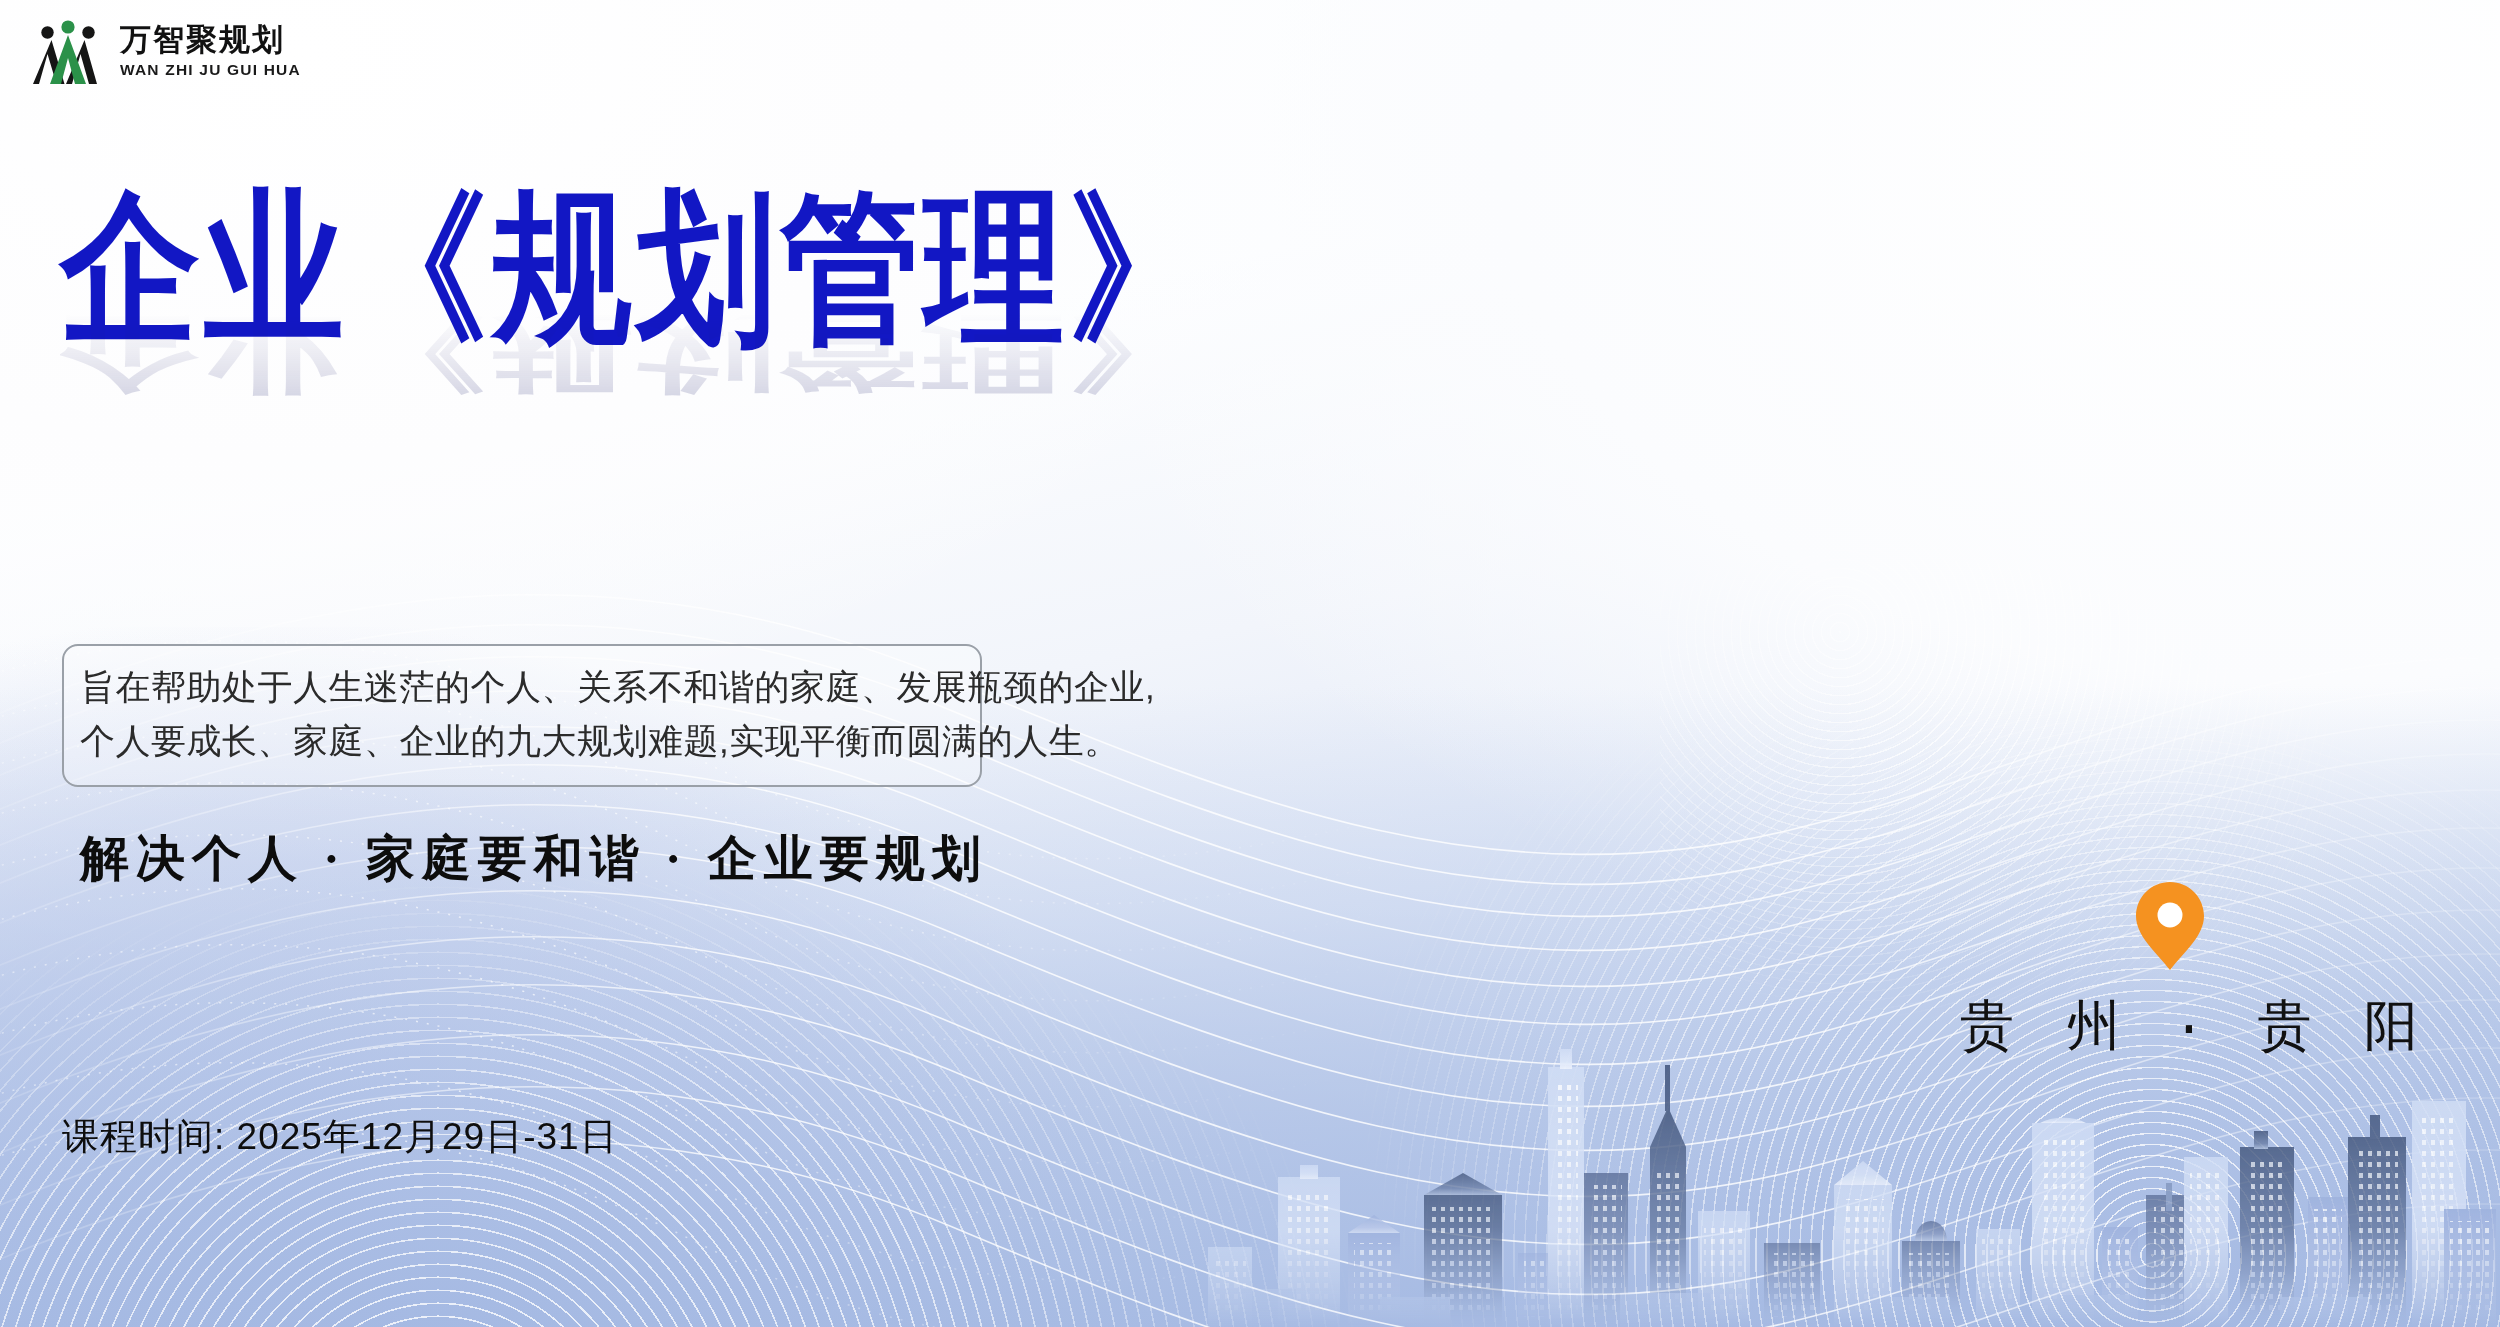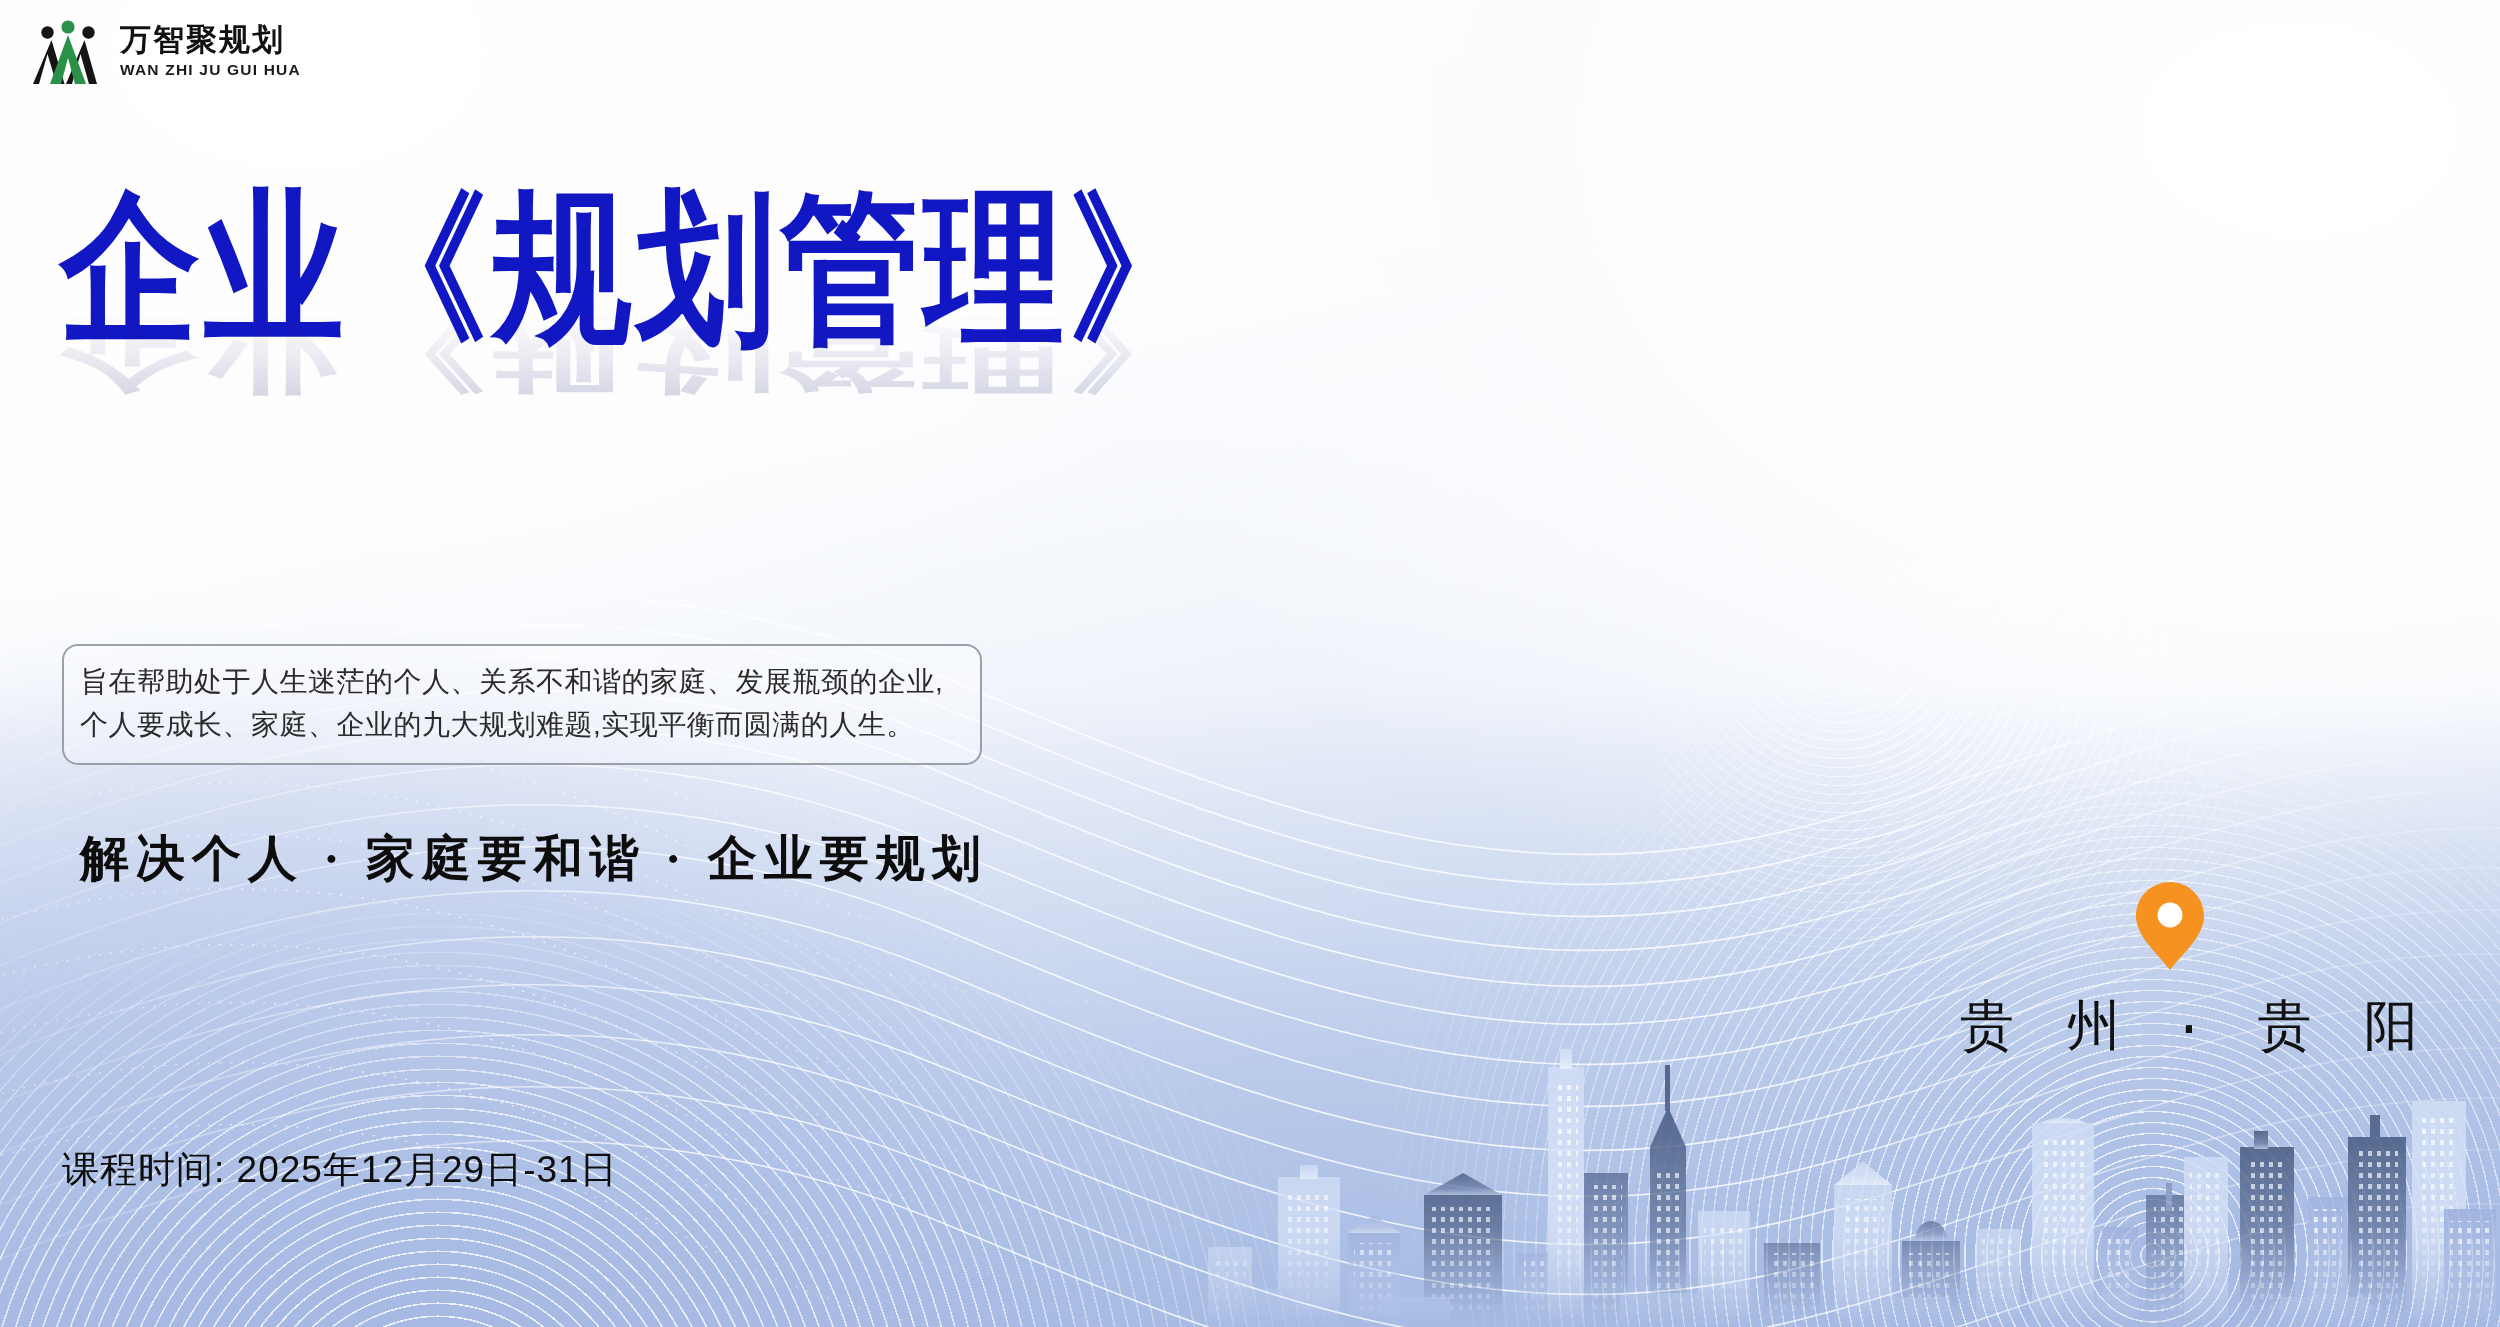--- a/index.html
+++ b/index.html
@@ -111,34 +111,34 @@
   
   .desc-box{
     position:absolute;left:62px;top:644px;width:920px;
     border:2px solid #9aa0a8;border-radius:16px;
     padding:14px 18px 16px 16px;
     background:rgba(255,255,255,0.30);
     box-sizing:border-box;
   }
   .desc-line{
     font-family:"Liberation Sans","DejaVu Sans",sans-serif;
-    font-size:28px;color:#2b2b2b;line-height:1.55;letter-spacing:.5px;
+    font-size:35px;color:#2b2b2b;line-height:1.55;letter-spacing:.5px;
     white-space:nowrap;
   }
 
   
   .slogan{
     position:absolute;left:80px;top:826px;
     font-family:"Liberation Serif","DejaVu Serif",serif;
     font-size:49px;font-weight:700;color:#0d0d0d;
     letter-spacing:7px;white-space:nowrap;
   }
 
   
-  .meta{position:absolute;left:62px;top:1112px;margin-top:33px;}
+  .meta{position:absolute;left:62px;top:1112px;}
   .meta-row{
     font-family:"Liberation Sans","DejaVu Sans",sans-serif;
     font-size:37px;color:#0e0e0e;letter-spacing:1px;white-space:nowrap;
     margin-bottom:38px;
   }
   .meta-row:last-child{margin-bottom:0;}
 
   
   .loc{
     position:absolute;left:1960px;top:880px;width:420px;text-align:center;

